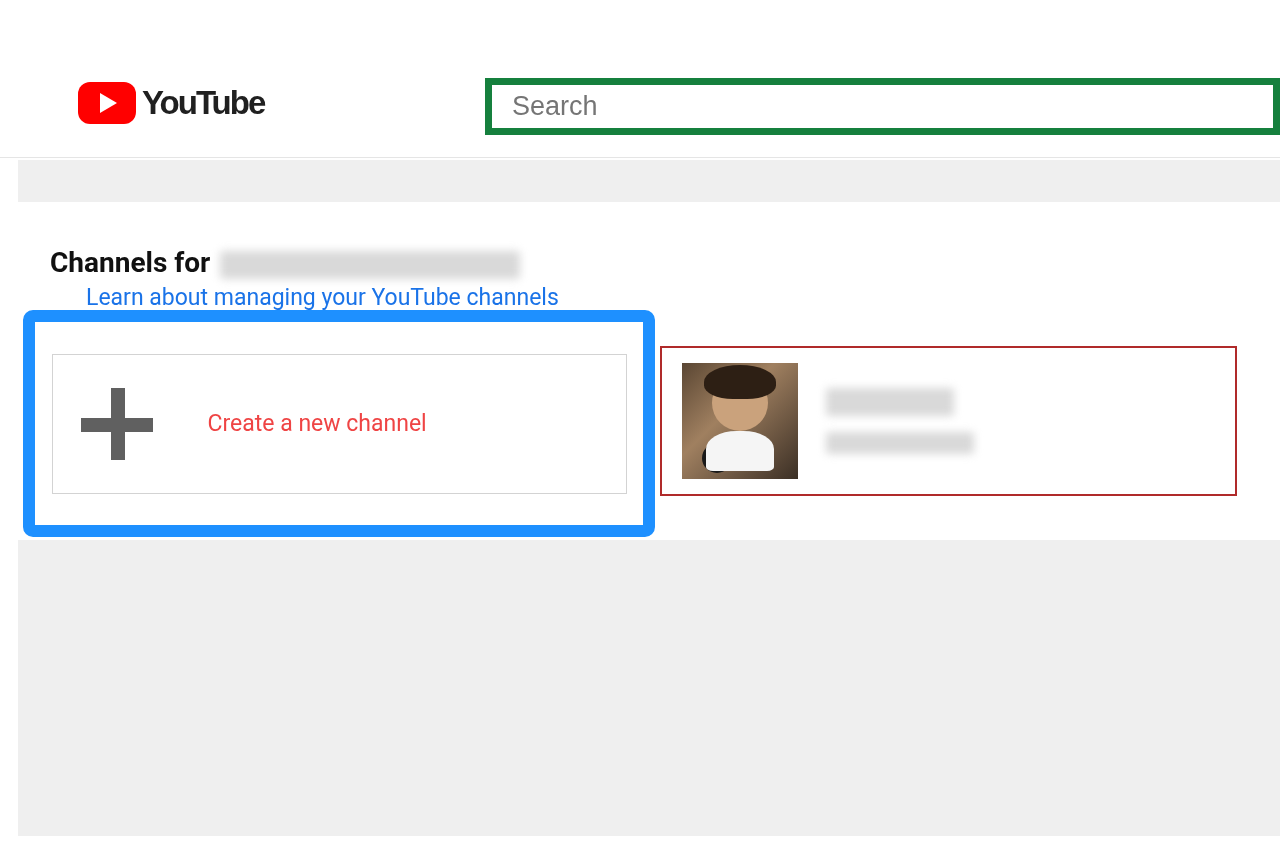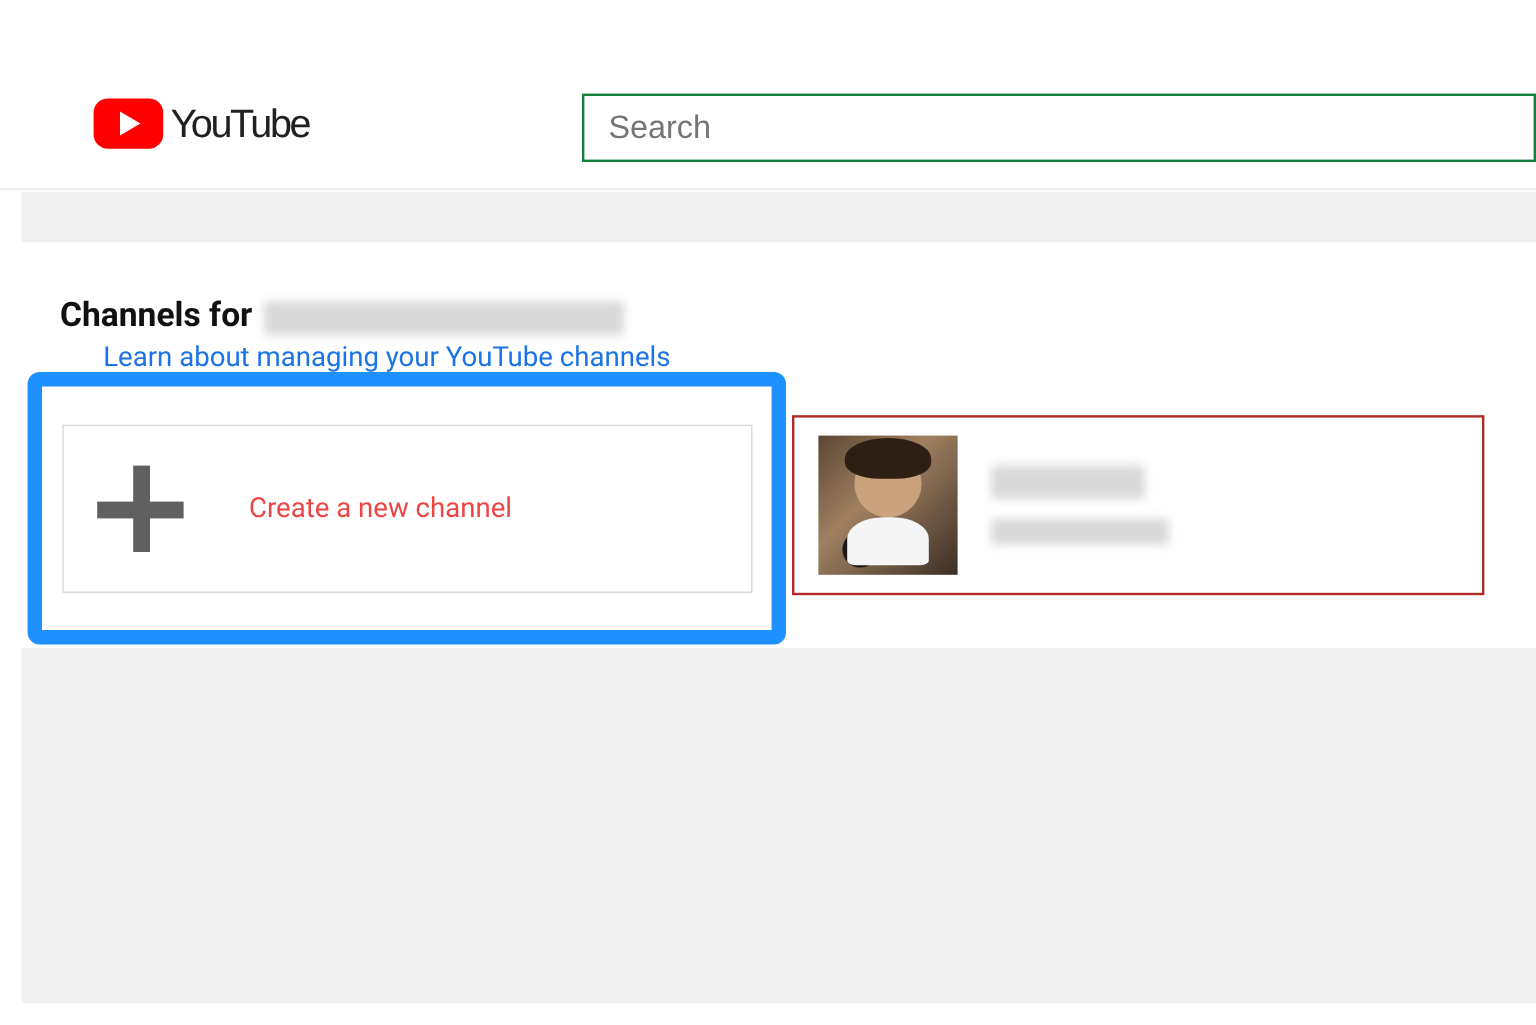--- a/index.html
+++ b/index.html
@@ -46,32 +46,32 @@
   }
   .logo-play {
     width: 0; height: 0;
     border-left: 17px solid #ffffff;
     border-top: 10px solid transparent;
     border-bottom: 10px solid transparent;
     margin-left: 3px;
   }
   .logo-text {
     font-family: "Arial Black", Arial, sans-serif;
-    font-weight: 400;
+    font-weight: 700;
     letter-spacing: -2px;
     font-size: 33px;
     color: #202020;
   }
   .search {
     position: absolute;
     left: 485px;
     top: 78px;
     right: 0;
     height: 57px;
-    border: 2px solid #15803d;
+    border: 7px solid #15803d;
     background: #ffffff;
     display: flex;
     align-items: center;
     padding: 0 18px;
     font-size: 27px;
     color: #757575;
   }
   .search input {
     border: none;
     outline: none;

